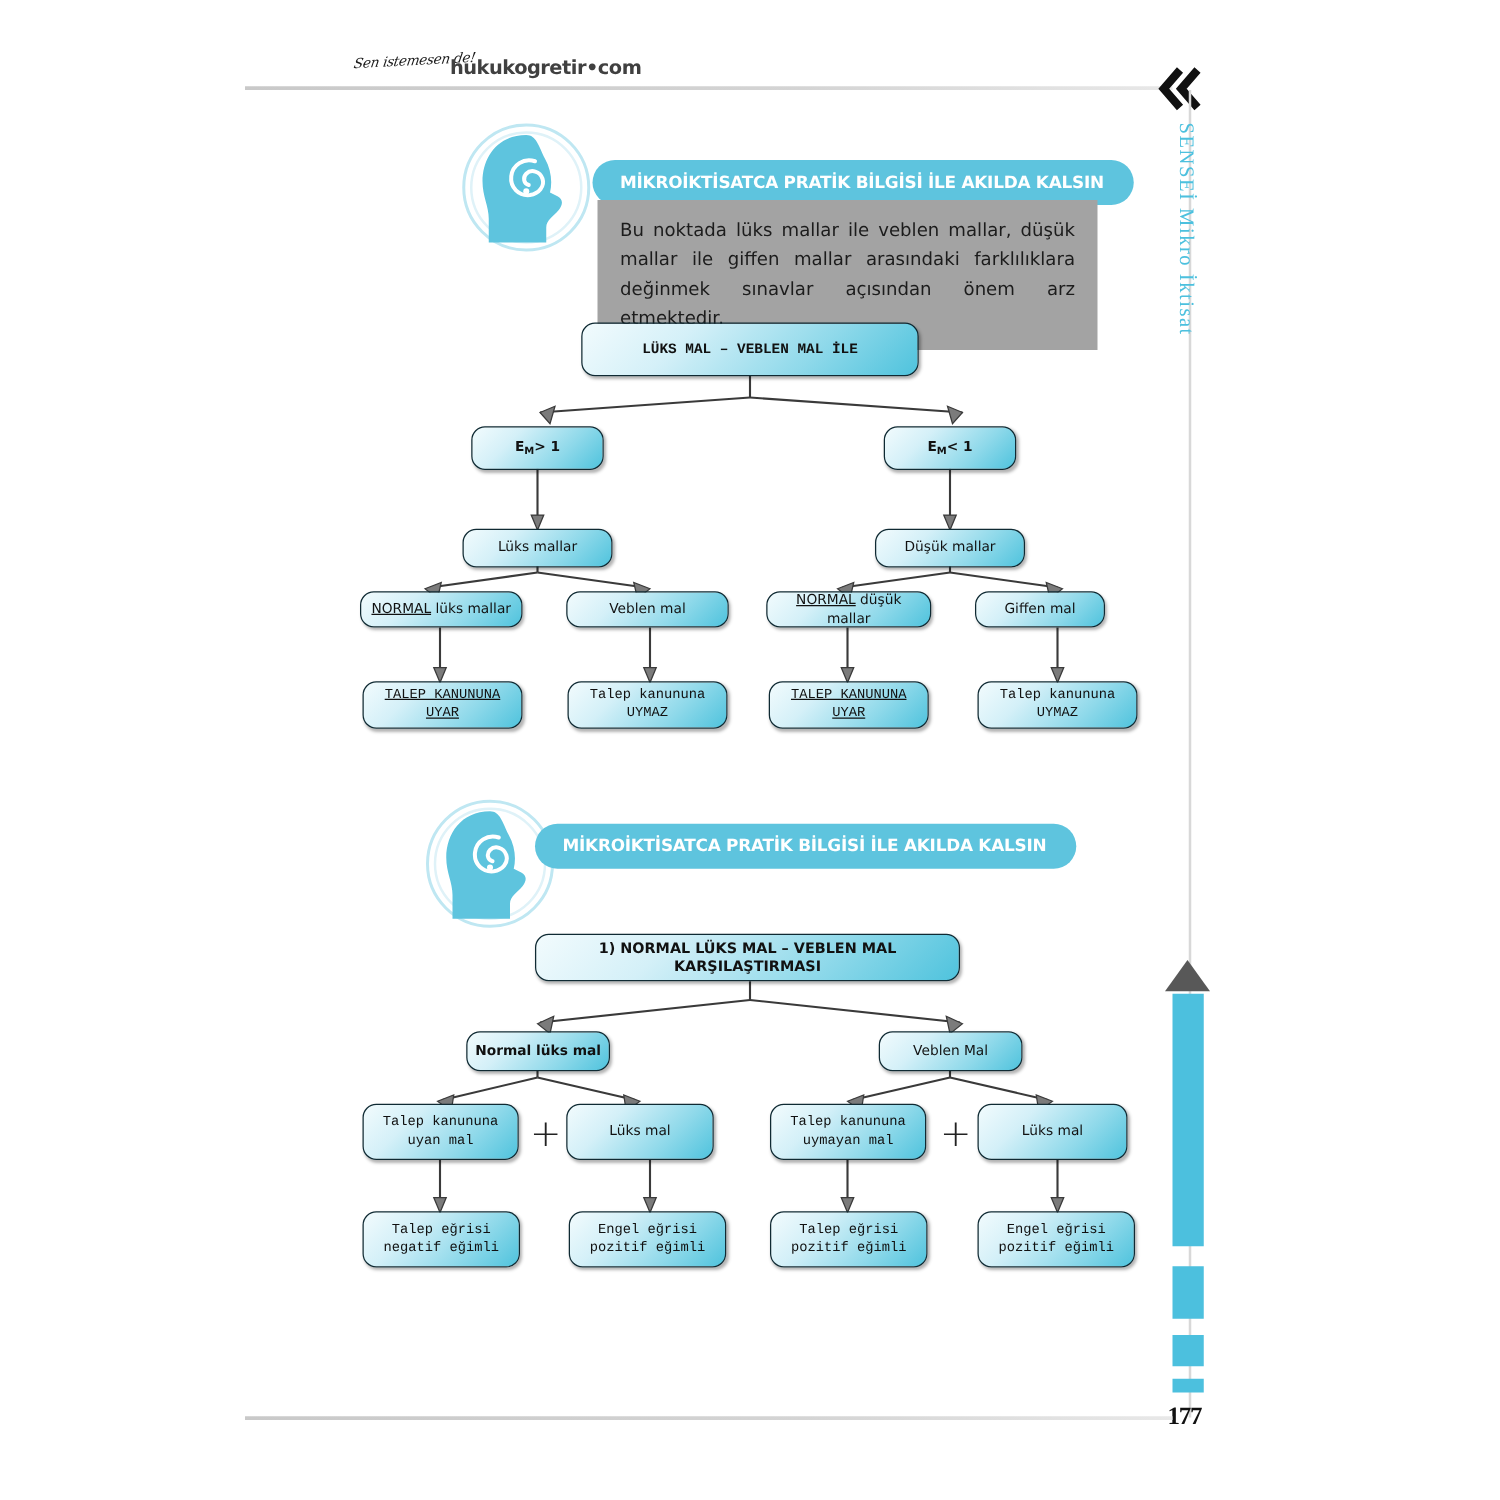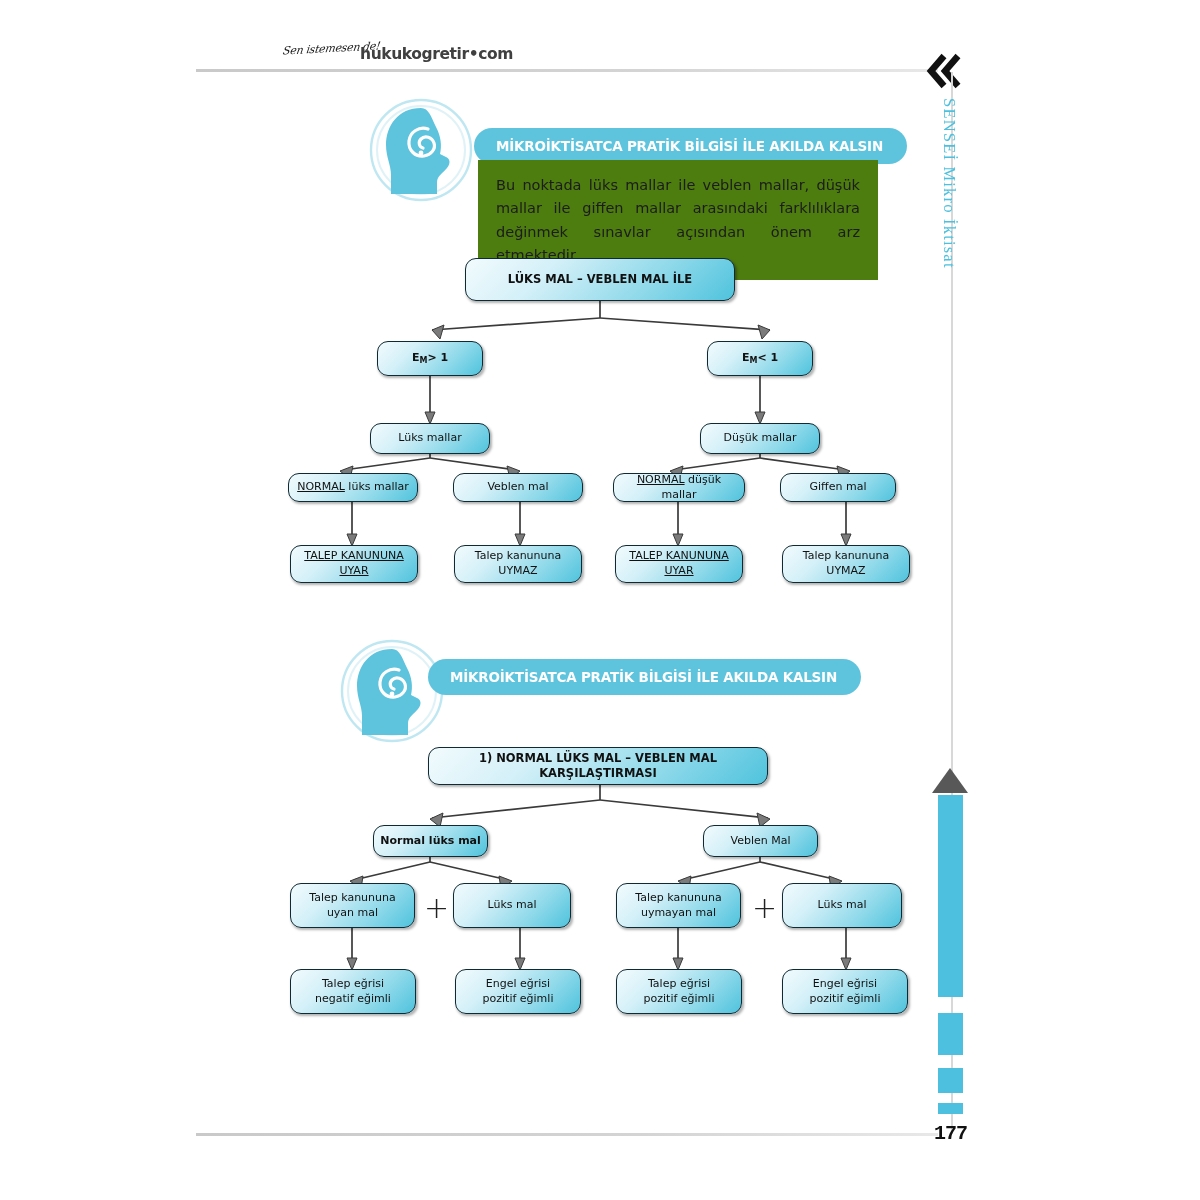--- a/index.html
+++ b/index.html
@@ -80,21 +80,21 @@
     position: absolute; left: 938px;
     width: 25px;
     background: #4cc0de;
   }
   .prog-seg.s1 { top: 795px; height: 202px; }
   .prog-seg.s2 { top: 1013px; height: 42px; }
   .prog-seg.s3 { top: 1068px; height: 25px; }
   .prog-seg.s4 { top: 1103px; height: 11px; }
   .page-num {
     position: absolute; left: 934px; top: 1122px;
-    font-family: Liberation Mono, monospace;
+    font-family: Liberation Serif, serif;
     font-weight: bold;
     font-size: 20px;
     color: #111;
     letter-spacing: -1px;
   }
 
   
   .tip-block { position: absolute; }
   .tip-head-icon {
     position: absolute;
@@ -109,21 +109,21 @@
     padding: 0 24px 0 22px;
     color: #ffffff;
     font-family: "DejaVu Sans", sans-serif;
     font-weight: bold;
     font-size: 13.5px;
     letter-spacing: -0.2px;
     white-space: nowrap;
   }
   .tip-body {
     position: absolute;
-    background: #4d7c0f;
+    background: #a3a3a3;
     padding: 14px 18px 12px 18px;
     font-family: "DejaVu Sans", sans-serif;
     font-size: 14.5px;
     line-height: 1.62;
     color: #1c1c1c;
     text-align: justify;
   }
 
   
   .flow { position: absolute; }
@@ -138,21 +138,21 @@
     justify-content: center;
     text-align: center;
     color: #111111;
     font-family: "DejaVu Sans", sans-serif;
     font-size: 11px;
     line-height: 1.32;
     padding: 2px 6px;
   }
   .node.bold { font-weight: bold; }
   .node .u { text-decoration: underline; }
-  .node .ln { display: block; }
+  .node .ln { display: block; font-family: Liberation Mono, monospace; }
   .plus {
     position: absolute;
     font-family: "DejaVu Sans", sans-serif;
     font-size: 30px;
     font-weight: 300;
     color: #222;
     line-height: 1;
   }
   .edges {
     position: absolute; left: 0; top: 0;
@@ -257,21 +257,21 @@
     <div class="node" style="left:370px;top:423px;width:120px;height:31px;">Lüks mallar</div>
     <div class="node" style="left:700px;top:423px;width:120px;height:31px;">Düşük mallar</div>
 
     <div class="node" style="left:288px;top:473px;width:130px;height:29px;">
       <span><span class="u">NORMAL</span><span> lüks mallar</span></span>
     </div>
     <div class="node" style="left:453px;top:473px;width:130px;height:29px;">Veblen mal</div>
     <div class="node" style="left:613px;top:473px;width:132px;height:29px;">
       <span><span class="u">NORMAL</span><span> düşük mallar</span></span>
     </div>
-    <div class="node" style="left:780px;top:473px;width:116px;height:29px;">Giffen mal</div>
+    <div class="node" style="left:780px;top:473px;width:104px;height:29px;">Giffen mal</div>
 
     <div class="node" style="left:290px;top:545px;width:128px;height:38px;">
       <span>
         <span class="ln u">TALEP KANUNUNA</span>
         <span class="ln u">UYAR</span>
       </span>
     </div>
     <div class="node" style="left:454px;top:545px;width:128px;height:38px;">
       <span>
         <span class="ln">Talep kanununa</span>

